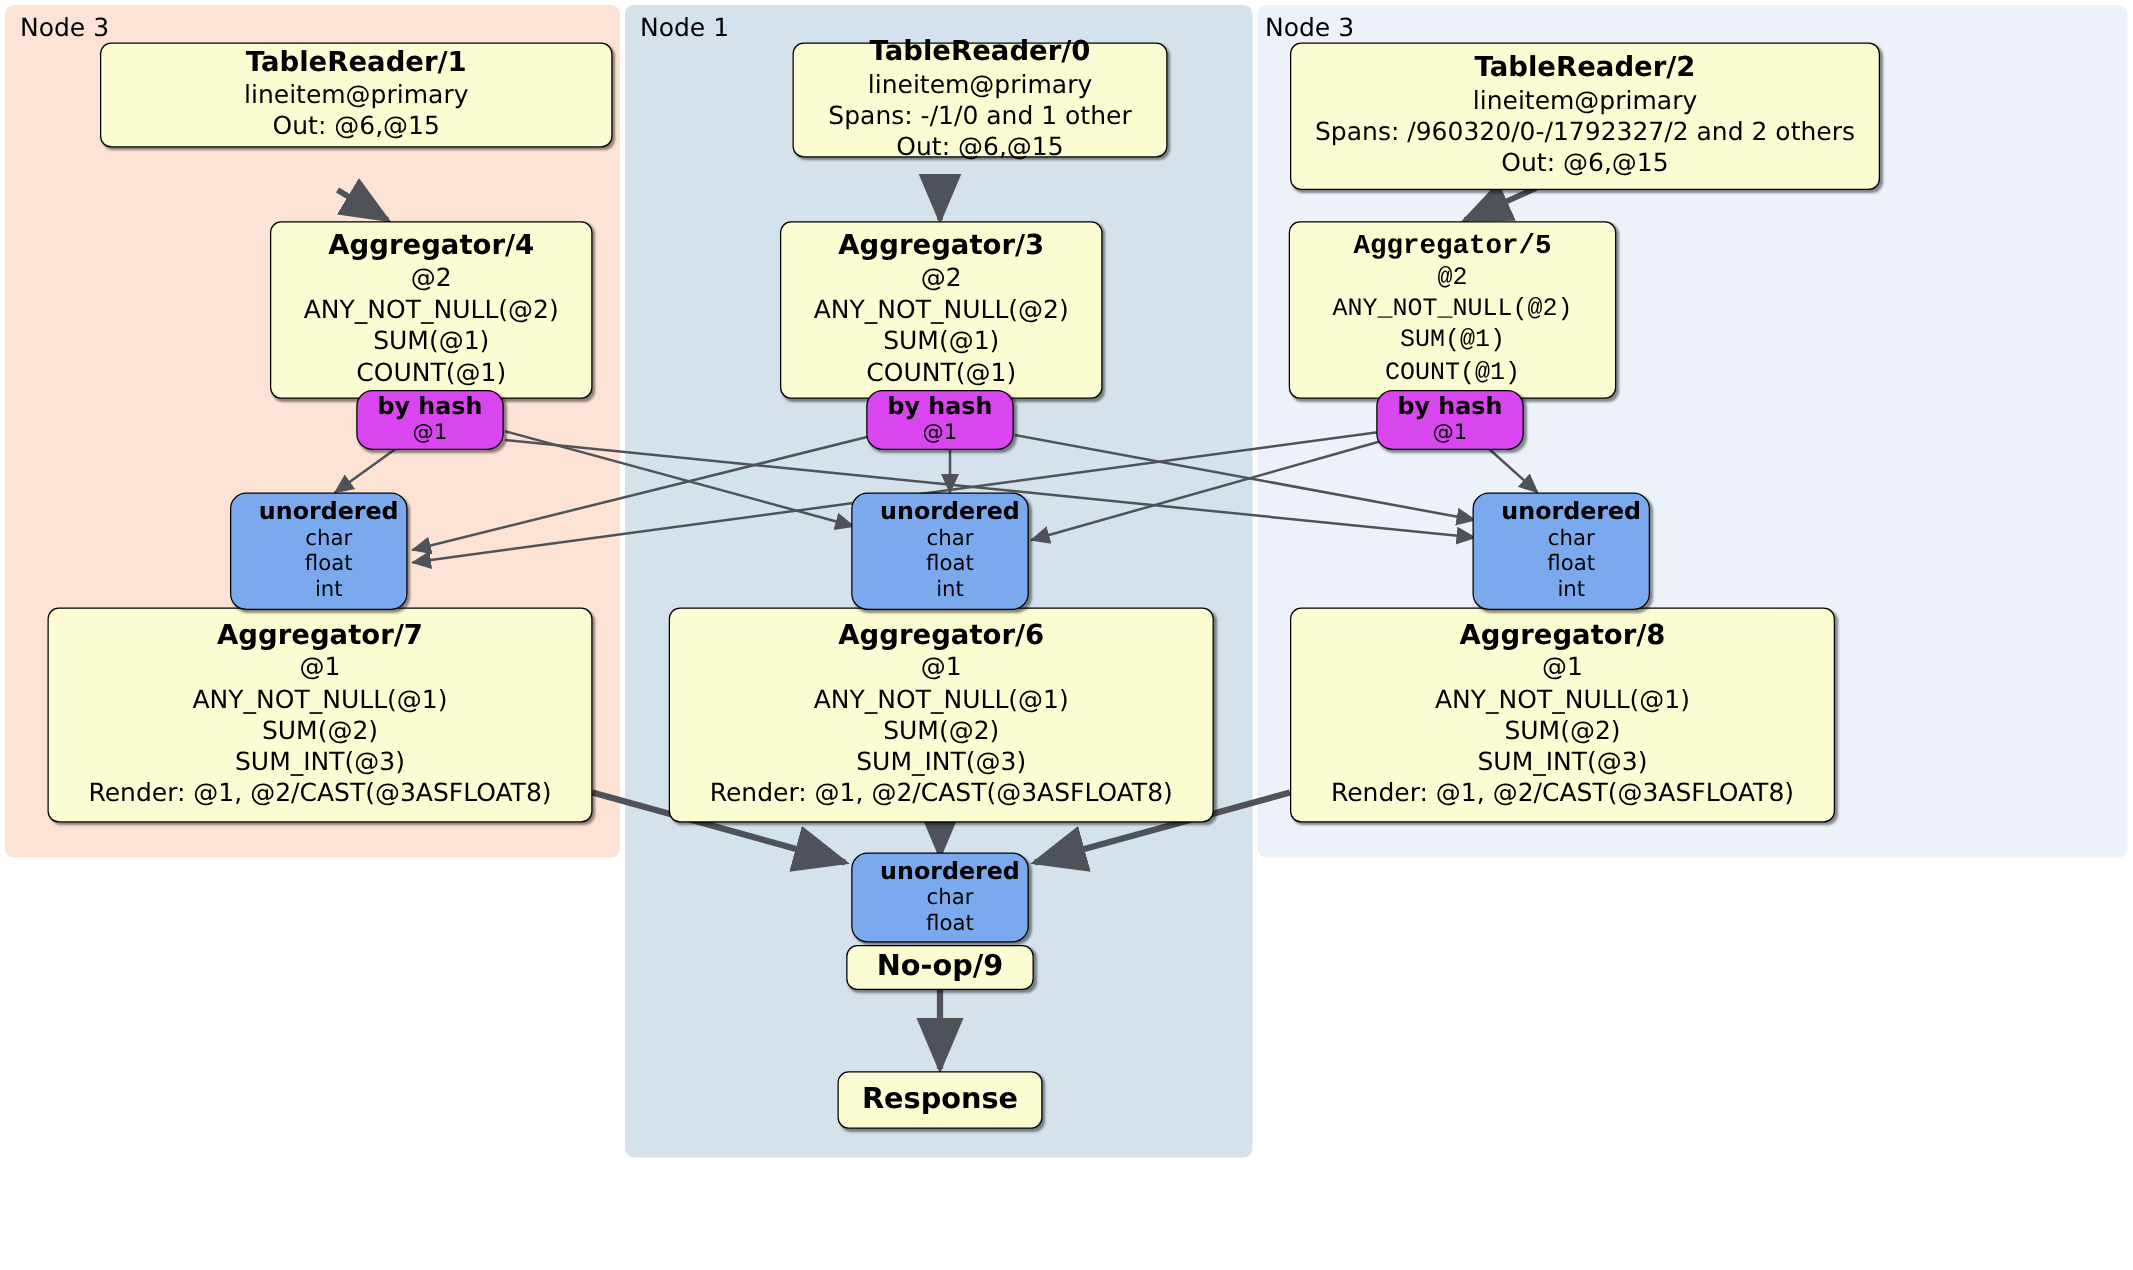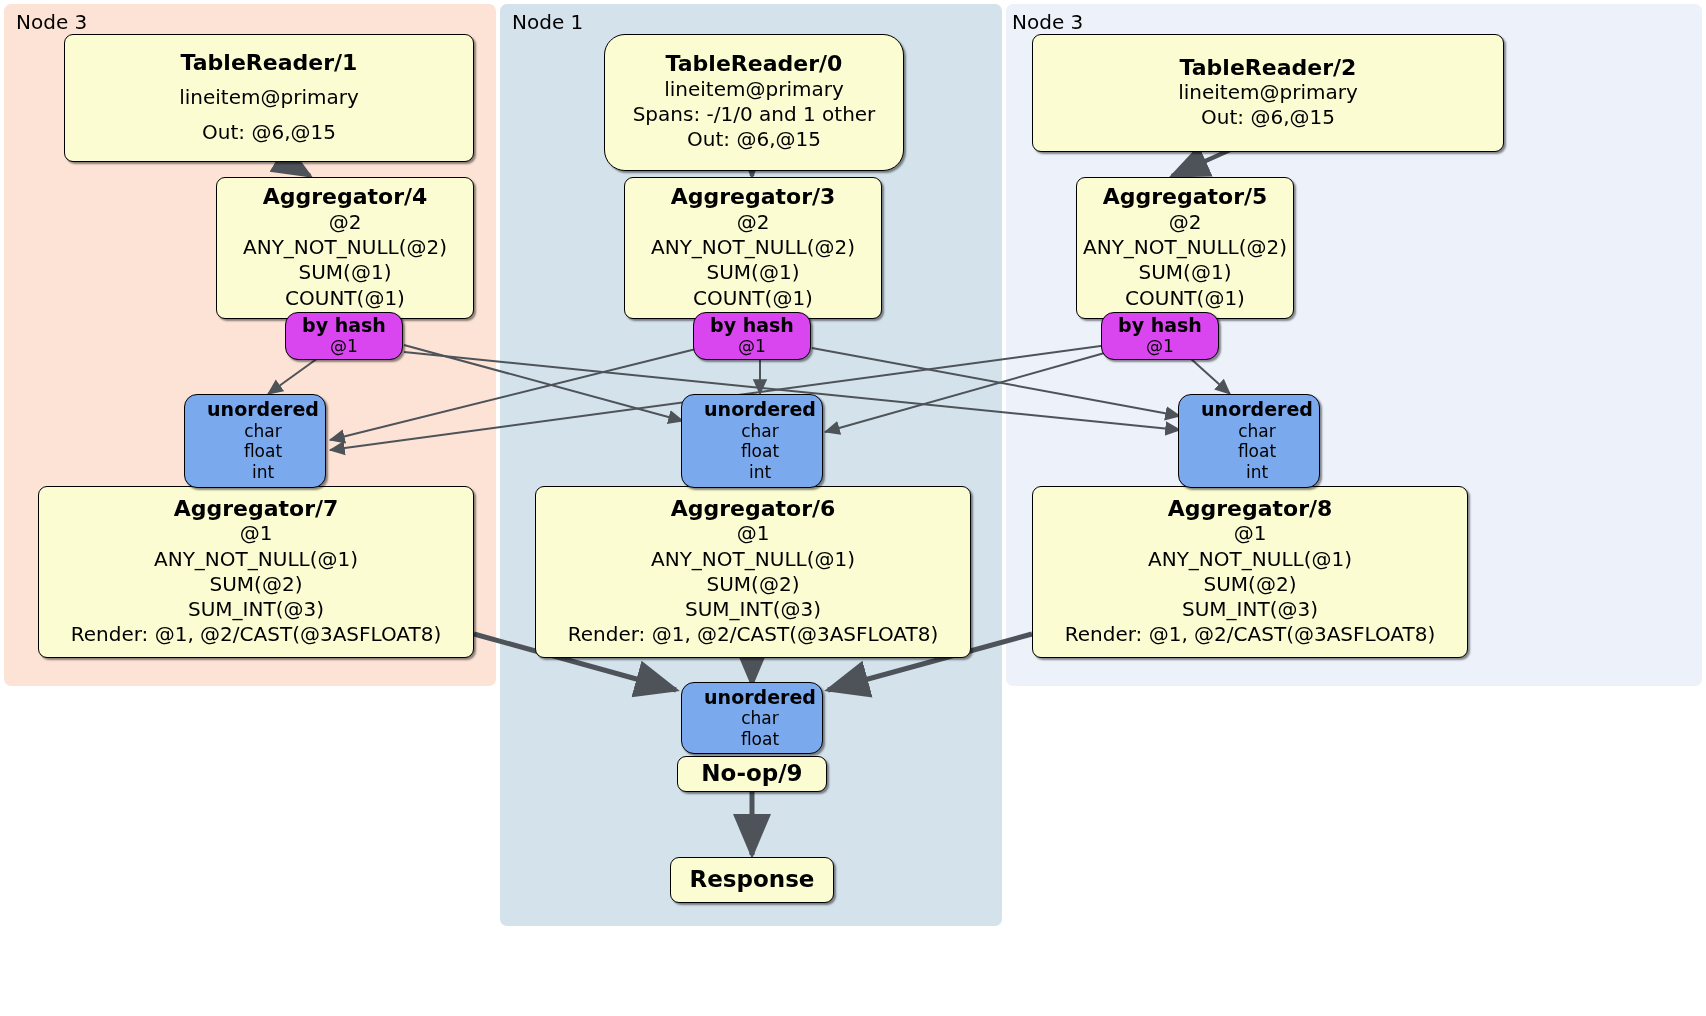--- a/index.html
+++ b/index.html
@@ -122,56 +122,57 @@
     <path d="M1108,345 L330,450" stroke="#4d5358" stroke-width="2" fill="none" marker-end="url(#ah)"></path>
     <path d="M1108,352 L825,432" stroke="#4d5358" stroke-width="2" fill="none" marker-end="url(#ah)"></path>
 
     <path d="M474,634 L676,690" stroke="#4d5358" stroke-width="5" fill="none" marker-end="url(#ahs)"></path>
     <path d="M752,656 L752,684" stroke="#4d5358" stroke-width="5" fill="none" marker-end="url(#ahs)"></path>
     <path d="M1032,634 L828,690" stroke="#4d5358" stroke-width="5" fill="none" marker-end="url(#ahs)"></path>
 
     <path d="M752,790 L752,855" stroke="#4d5358" stroke-width="5" fill="none" marker-end="url(#ahs)"></path>
   </svg>
 
-  <div class="box proc" style="left:64px;top:34px;width:410px;height:128px;gap:10px;">
+  <div class="box proc" style="left:80px;top:34px;width:410px;height:84px;">
     <div class="title">TableReader/1</div>
     <div class="line">lineitem@primary</div>
     <div class="line">Out: @6,@15</div>
   </div>
 
-  <div class="box proc" style="left:604px;top:34px;width:300px;height:137px;border-radius:21px;">
+  <div class="box proc" style="left:634px;top:34px;width:300px;height:92px;">
     <div class="title">TableReader/0</div>
     <div class="line">lineitem@primary</div>
     <div class="line">Spans: -/1/0 and 1 other</div>
     <div class="line">Out: @6,@15</div>
   </div>
 
   <div class="box proc" style="left:1032px;top:34px;width:472px;height:118px;">
     <div class="title">TableReader/2</div>
     <div class="line">lineitem@primary</div>
+    <div class="line">Spans: /960320/0-/1792327/2 and 2 others</div>
     <div class="line">Out: @6,@15</div>
   </div>
 
   <div class="box proc" style="left:216px;top:177px;width:258px;height:142px;">
     <div class="title">Aggregator/4</div>
     <div class="line">@2</div>
     <div class="line">ANY_NOT_NULL(@2)</div>
     <div class="line">SUM(@1)</div>
     <div class="line">COUNT(@1)</div>
   </div>
 
   <div class="box proc" style="left:624px;top:177px;width:258px;height:142px;">
     <div class="title">Aggregator/3</div>
     <div class="line">@2</div>
     <div class="line">ANY_NOT_NULL(@2)</div>
     <div class="line">SUM(@1)</div>
     <div class="line">COUNT(@1)</div>
   </div>
 
-  <div class="box proc" style="left:1076px;top:177px;width:218px;height:142px;">
+  <div class="box proc" style="left:1031px;top:177px;width:262px;height:142px;font-family:Liberation Mono, monospace;">
     <div class="title">Aggregator/5</div>
     <div class="line">@2</div>
     <div class="line">ANY_NOT_NULL(@2)</div>
     <div class="line">SUM(@1)</div>
     <div class="line">COUNT(@1)</div>
   </div>
 
   <div class="box router-hash" style="left:285px;top:312px;width:118px;height:48px;">
     <div class="title">by hash</div>
     <div class="line">@1</div>

